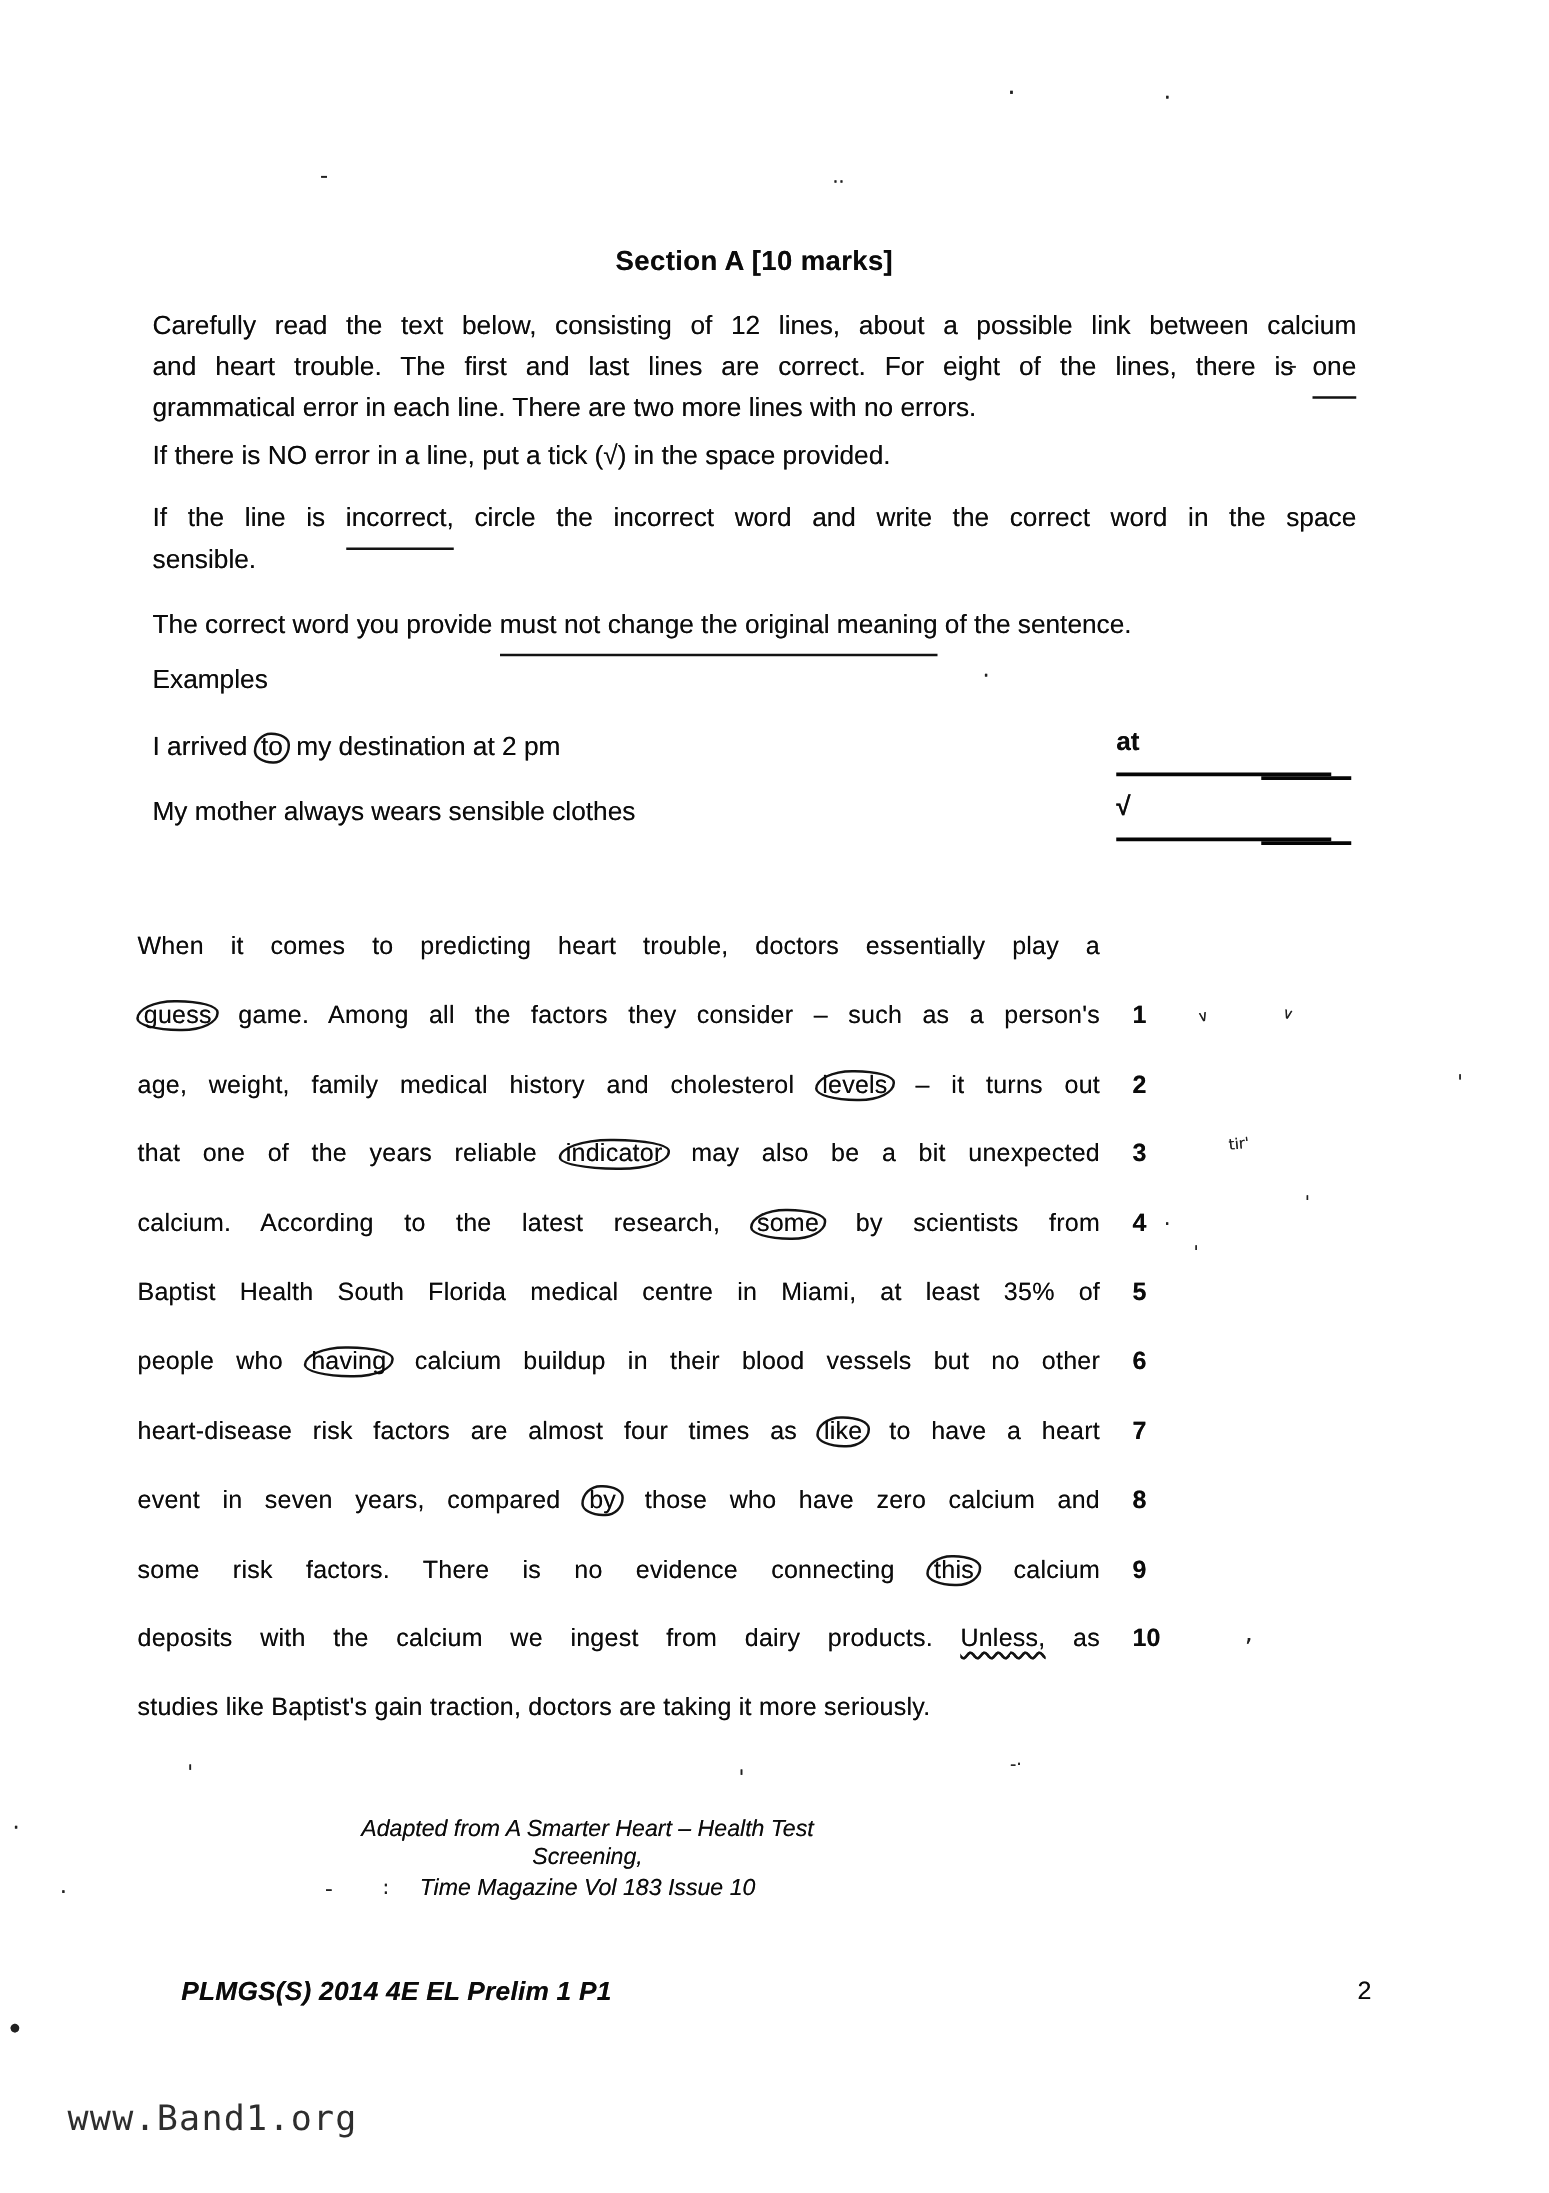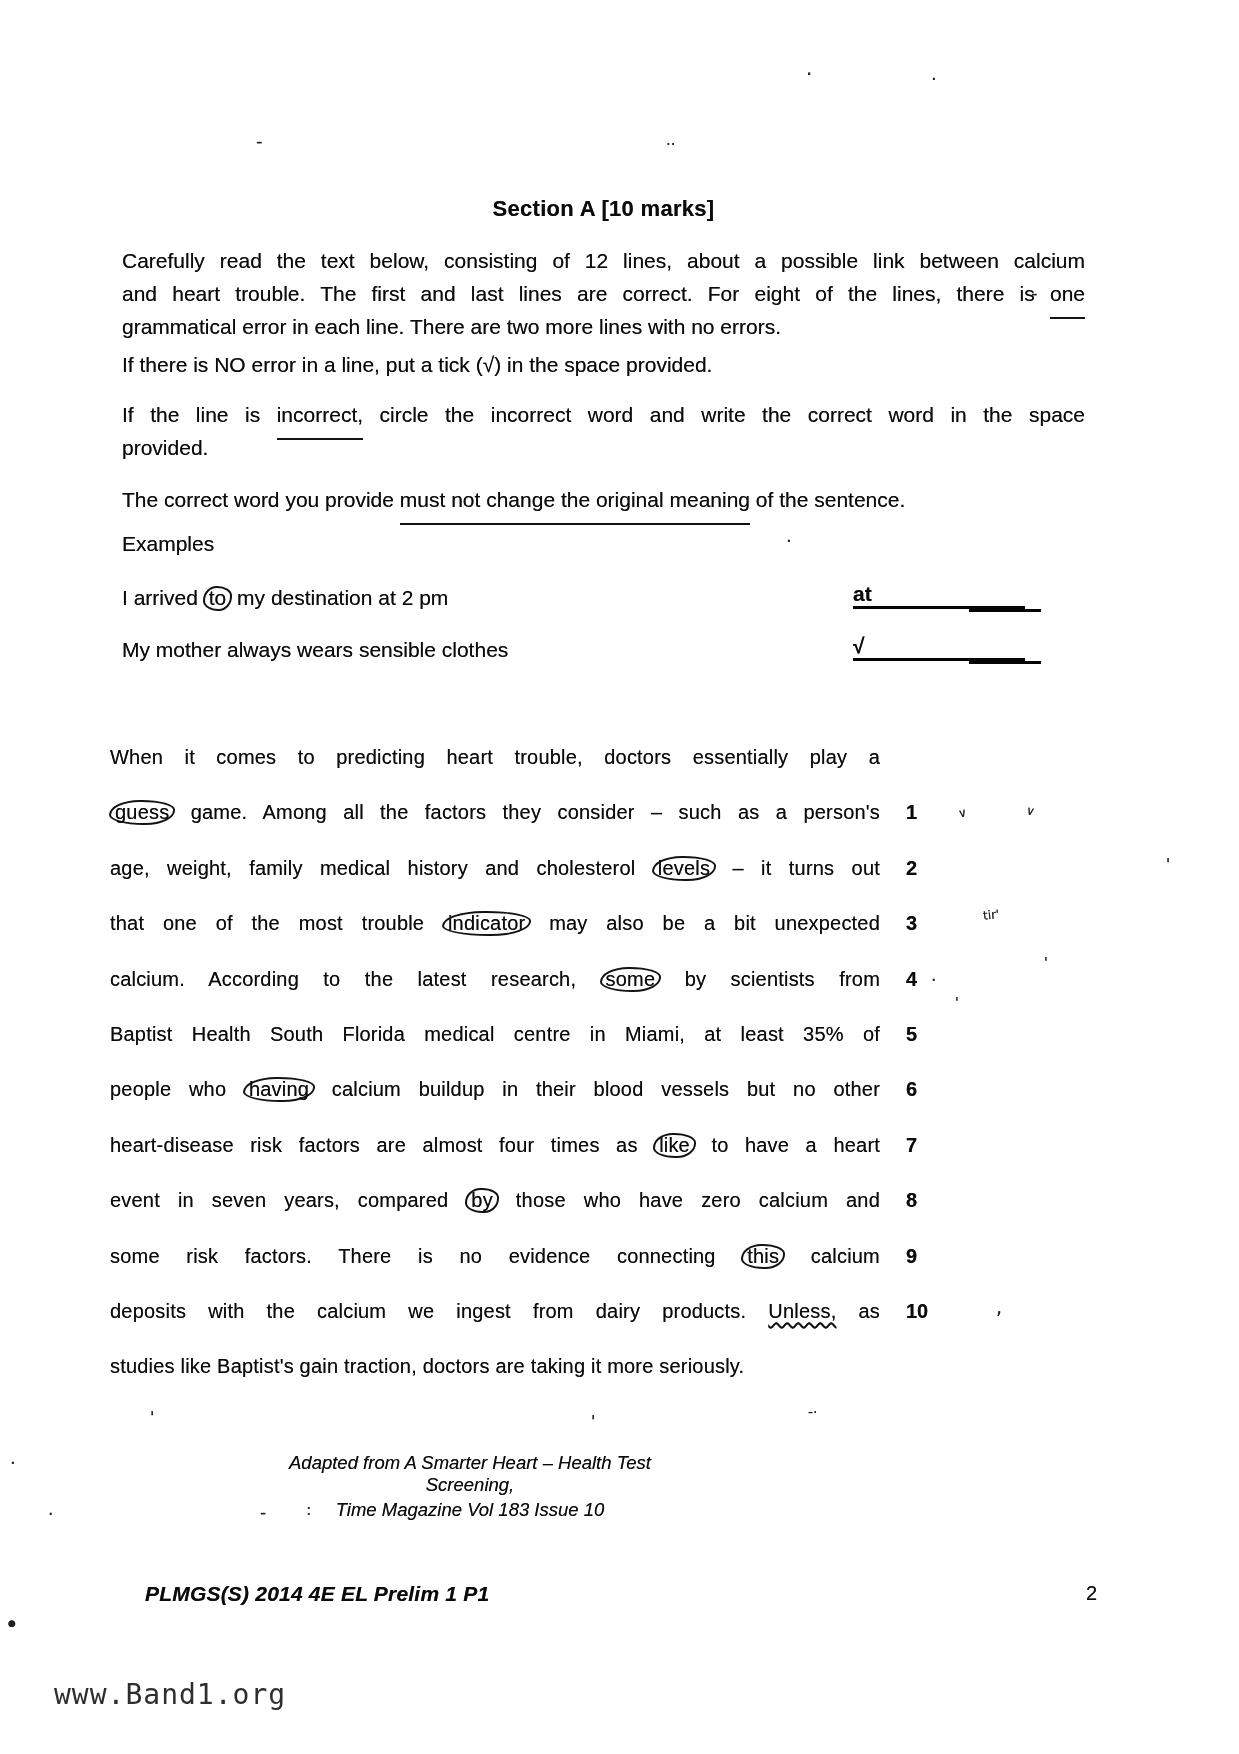--- a/index.html
+++ b/index.html
@@ -31,22 +31,22 @@
     border-radius:48% 52% 46% 54% / 62% 40% 60% 42%;
     padding:0 4px 1px 4px;margin:1px -1px;display:inline-block;line-height:20px;
   }
   .seg-underline{border-bottom:2px solid #1d1d1d;padding-bottom:12px;}
   .seg-squiggle{
     text-decoration:underline wavy 1.5px #1d1d1d;text-underline-offset:4px;
   }
   .example-row{position:absolute;left:122px;width:963px;font-size:21px;height:40px;}
   .example-row .tl{height:40px;}
   .answer{
-    position:absolute;left:731px;top:-3px;width:172px;
-    border-bottom:3px solid #101010;padding-bottom:0;font-size:21px;font-weight:bold;
+    position:absolute;left:771px;top:-3px;width:172px;
+    border-bottom:3px solid #101010;padding-bottom:12px;font-size:21px;font-weight:bold;
   }
   .answer::after{
     content:"";position:absolute;right:-16px;bottom:-6px;width:72px;
     border-bottom:3px solid #101010;
   }
   .attr-line{position:absolute;width:450px;left:245px;text-align:center;
     font-style:italic;font-size:18.5px;}
   .footer-ref{
     position:absolute;left:145px;top:1582px;font-style:italic;font-weight:bold;
     font-size:21px;letter-spacing:0.2px;
@@ -70,21 +70,21 @@
     <div class="block" style="top:248px">
         <div class="tl just"><span>Carefully read the text below, consisting of 12 lines, about a possible link between calcium</span></div>
         <div class="tl just"><span>and heart trouble. The first and last lines are correct. For eight of the lines, there is </span><span class="seg-underline">one</span></div>
         <div class="tl"><span>grammatical error in each line. There are two more lines with no errors.</span></div>
       </div>
     <div class="block" style="top:352px">
         <div class="tl"><span>If there is NO error in a line, put a tick (√) in the space provided.</span></div>
       </div>
     <div class="block" style="top:402px">
         <div class="tl just"><span>If the line is </span><span class="seg-underline">incorrect,</span><span> circle the incorrect word and write the correct word in the space</span></div>
-        <div class="tl"><span>provided.</span></div>
+        <div class="tl"><span>sensible.</span></div>
       </div>
     <div class="block" style="top:487px">
         <div class="tl"><span>The correct word you provide </span><span class="seg-underline">must not change the original meaning</span><span> of the sentence.</span></div>
       </div>
 
     <div class="block" style="top:532px">Examples</div>
 
     <div class="example-row" style="top:585px">
       <div>
           <div class="tl"><span>I arrived </span><span class="seg-circled">to</span><span> my destination at 2 pm</span></div>
@@ -95,21 +95,21 @@
       <div>
           <div class="tl"><span>My mother always wears sensible clothes</span></div>
         </div>
       <span class="answer">√</span>
     </div>
 
     <div id="passage">
         <div class="tl just"><span>When it comes to predicting heart trouble, doctors essentially play a</span></div>
         <div class="tl just"><span class="seg-circled">guess</span><span> game. Among all the factors they consider – such as a person's</span><span class="lnum">1</span></div>
         <div class="tl just"><span>age, weight, family medical history and cholesterol </span><span class="seg-circled">levels</span><span> – it turns out</span><span class="lnum">2</span></div>
-        <div class="tl just"><span>that one of the most trouble </span><span class="seg-circled">indicator</span><span> may also be a bit unexpected</span><span class="lnum">3</span></div>
+        <div class="tl just"><span>that one of the years reliable </span><span class="seg-circled">indicator</span><span> may also be a bit unexpected</span><span class="lnum">3</span></div>
         <div class="tl just"><span>calcium. According to the latest research, </span><span class="seg-circled">some</span><span> by scientists from</span><span class="lnum">4</span></div>
         <div class="tl just"><span>Baptist Health South Florida medical centre in Miami, at least 35% of</span><span class="lnum">5</span></div>
         <div class="tl just"><span>people who </span><span class="seg-circled">having</span><span> calcium buildup in their blood vessels but no other</span><span class="lnum">6</span></div>
         <div class="tl just"><span>heart-disease risk factors are almost four times as </span><span class="seg-circled">like</span><span> to have a heart</span><span class="lnum">7</span></div>
         <div class="tl just"><span>event in seven years, compared </span><span class="seg-circled">by</span><span> those who have zero calcium and</span><span class="lnum">8</span></div>
         <div class="tl just"><span>some risk factors. There is no evidence connecting </span><span class="seg-circled">this</span><span> calcium</span><span class="lnum">9</span></div>
         <div class="tl just"><span>deposits with the calcium we ingest from dairy products. </span><span class="seg-squiggle">Unless,</span><span> as</span><span class="lnum">10</span></div>
         <div class="tl"><span>studies like Baptist's gain traction, doctors are taking it more seriously.</span></div>
       </div>
 

